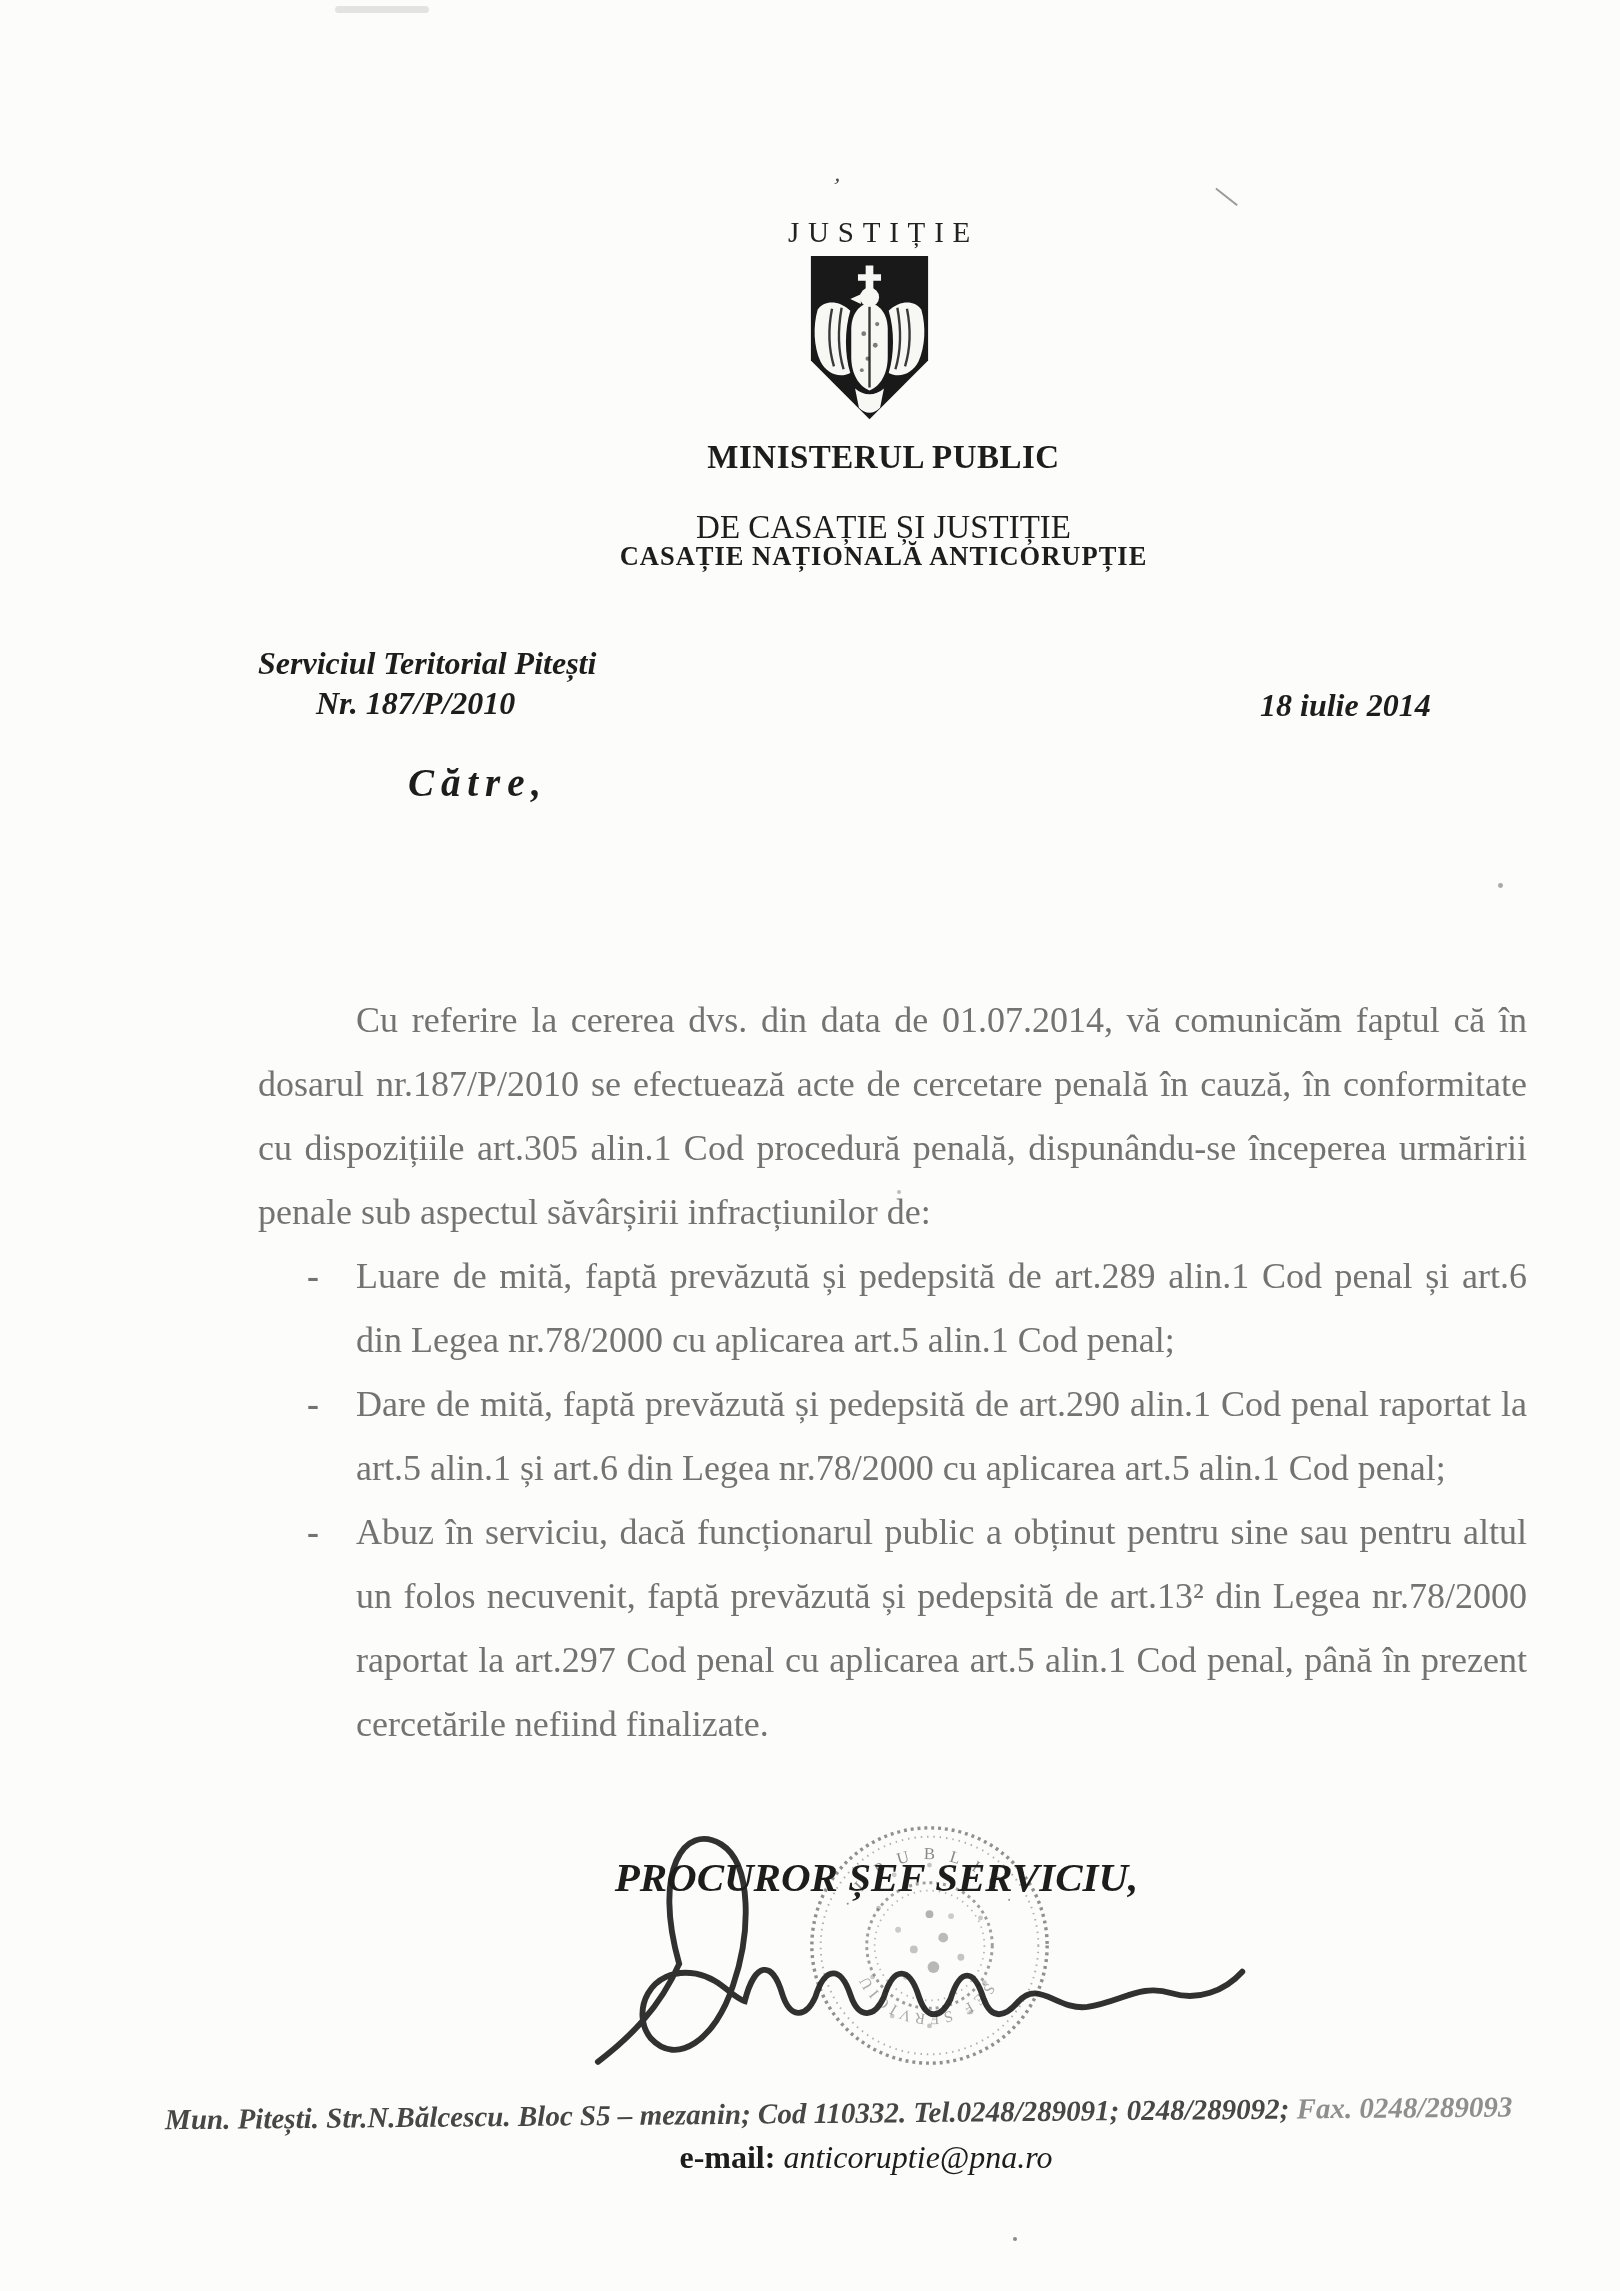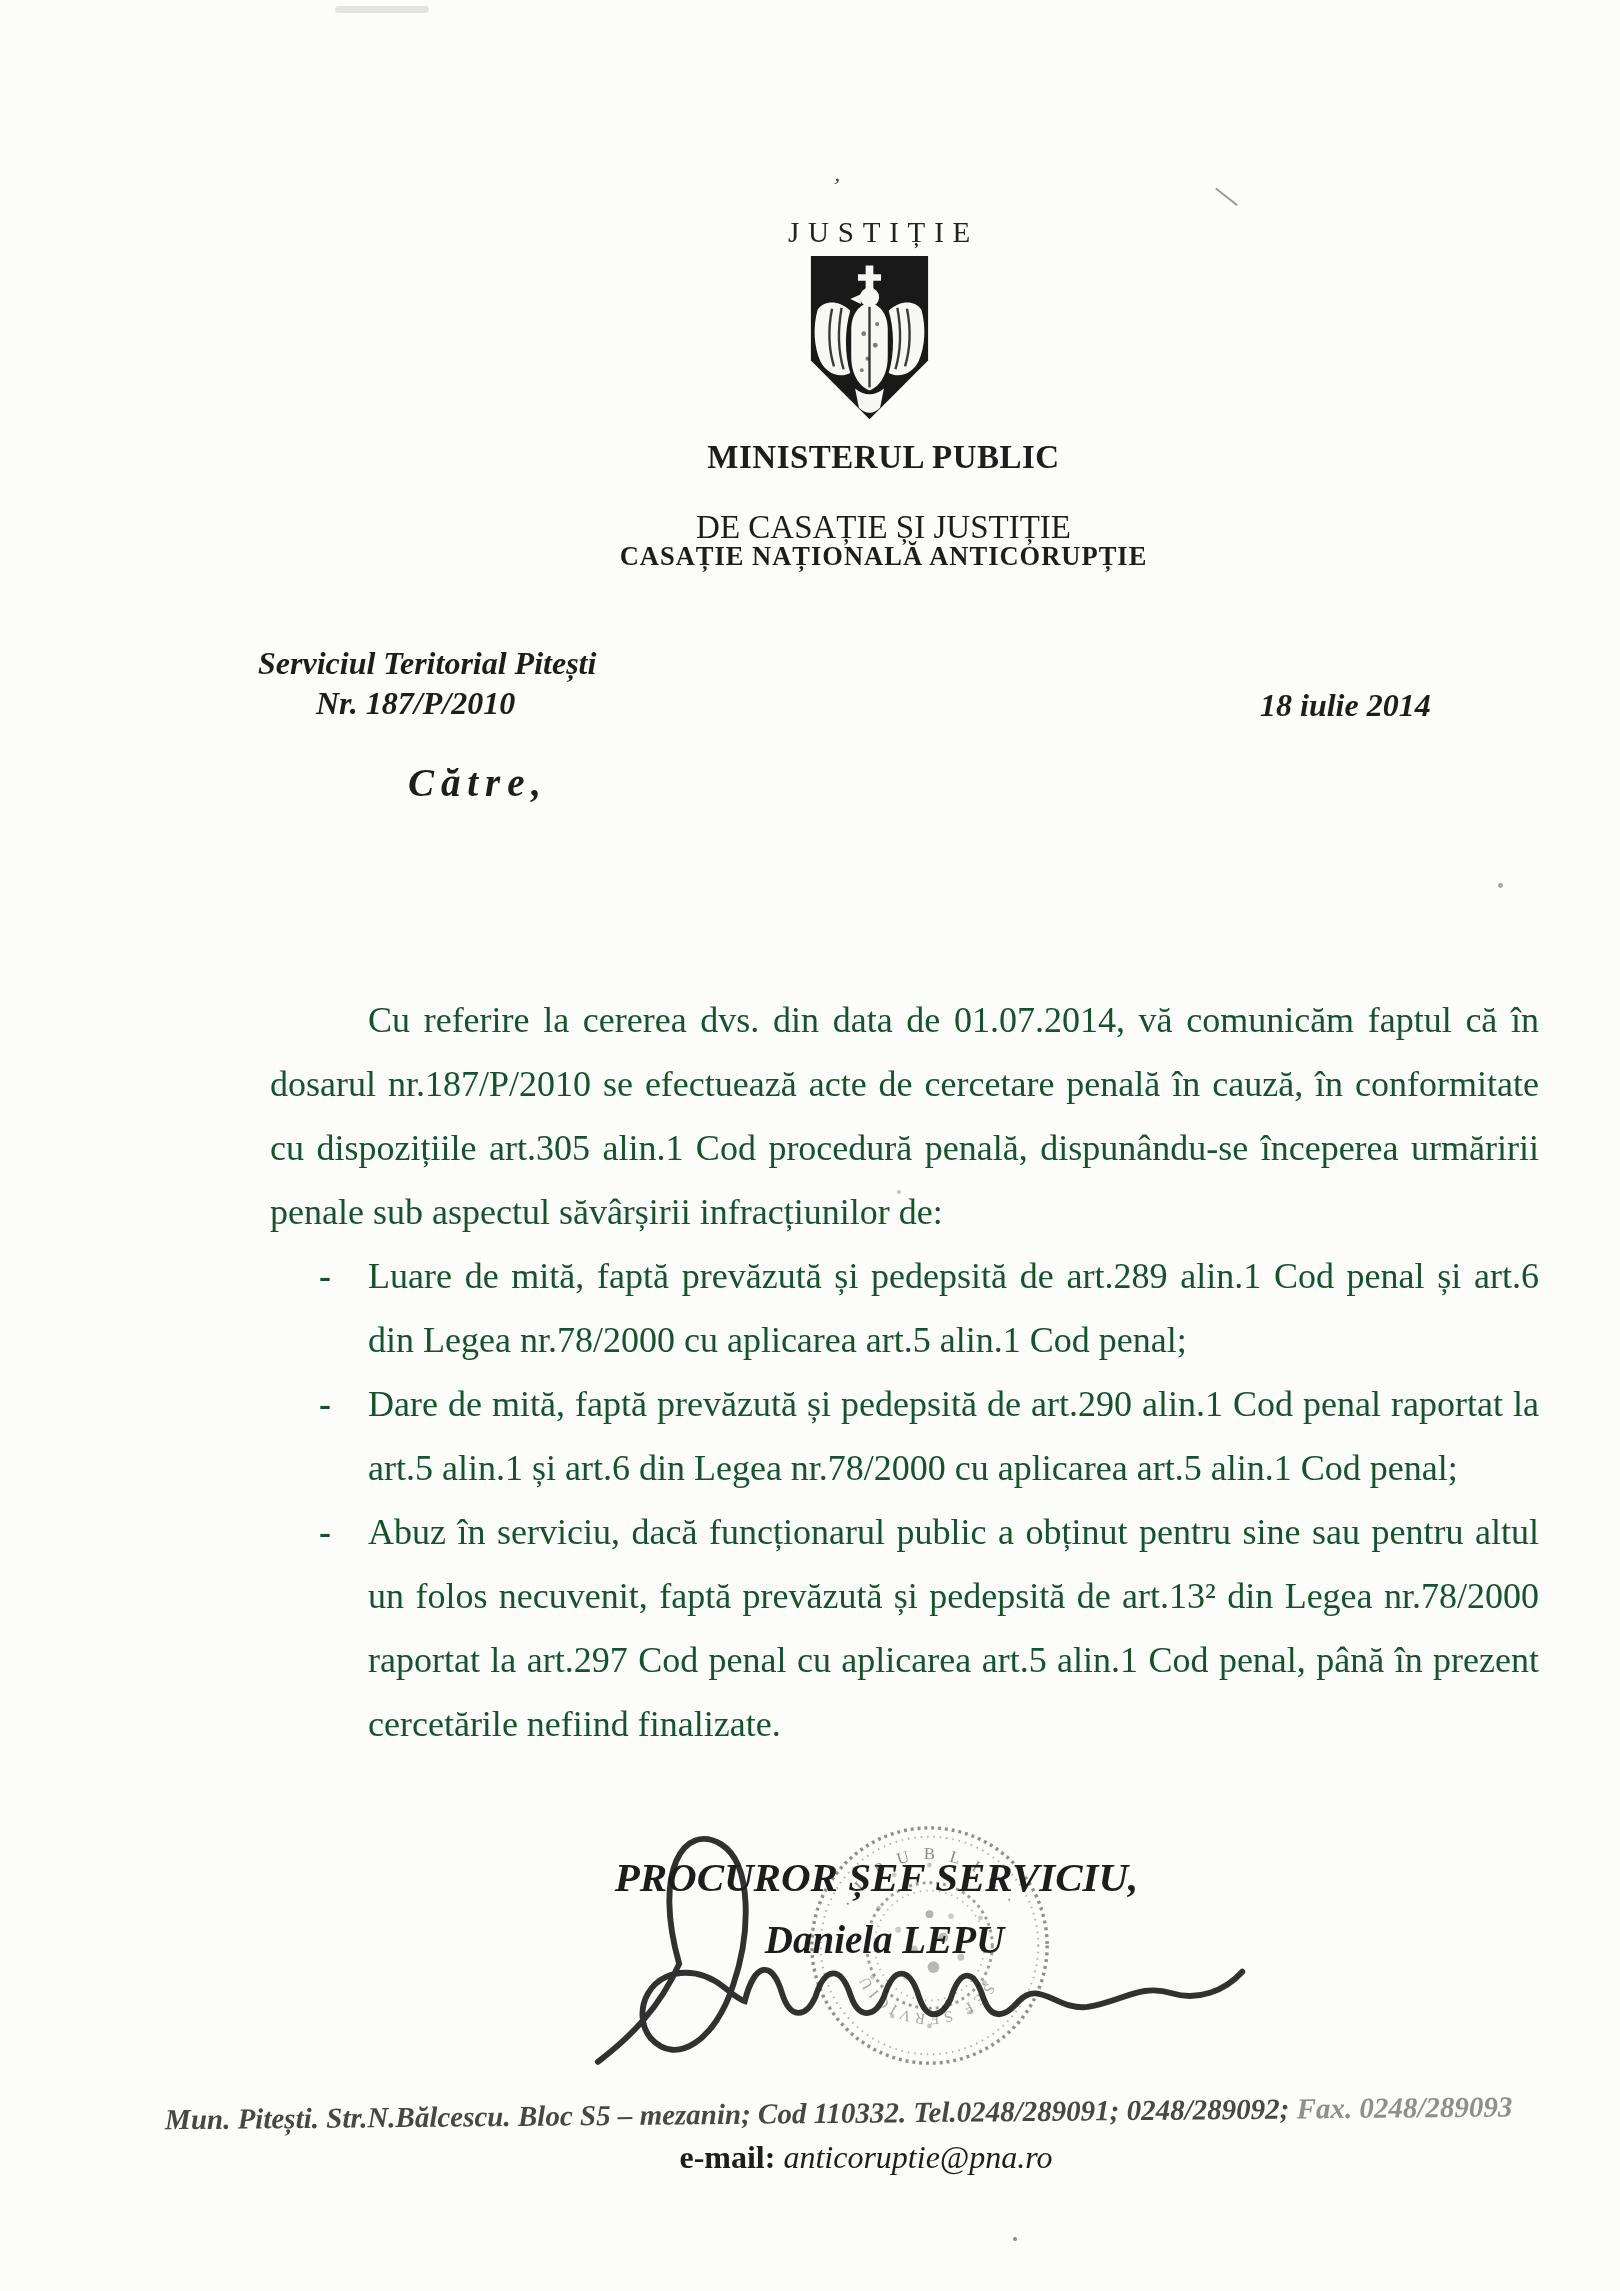--- a/index.html
+++ b/index.html
@@ -28,21 +28,21 @@
   .date{left:1260px;top:687px;}
   
   .salutation{left:408px;top:760px;font-weight:bold;font-style:italic;font-size:39px;letter-spacing:6.9px;}
   .recipient{left:118px;right:0;text-align:center;font-weight:bold;font-style:italic;white-space:nowrap;}
   .rname{top:845px;font-size:38px;}
   .raddr{top:892px;font-size:36px;}
   
   .body{
     left:258px;top:988px;width:1269px;
     font-size:36px;line-height:64px;
-    text-align:justify;color:#14532d;margin-left:12px;
+    text-align:justify;color:#737373;
   }
   .body p{margin:0;text-indent:98px;}
   .olist{margin:0;padding:0;list-style:none;}
   .olist li{position:relative;padding-left:98px;text-align:justify;}
   .olist .dash{position:absolute;left:49px;top:0;font-weight:bold;}
   
   .sig-title{left:133px;right:0;top:1853px;text-align:center;font-weight:bold;font-style:italic;font-size:41px;white-space:nowrap;}
   .sig-name{left:149px;right:0;top:1917px;text-align:center;font-weight:bold;font-style:italic;font-size:39px;white-space:nowrap;}
   .stamp{left:804px;top:1820px;width:251px;height:251px;opacity:.8;}
   .scribble{left:586px;top:1815px;width:676px;height:284px;}
@@ -189,21 +189,20 @@
                C 348 210, 362 208, 372 188
                C 382 156, 396 156, 406 188
                C 414 210, 428 206, 440 192
                C 462 166, 480 200, 512 196
                C 548 190, 566 172, 598 182
                C 624 190, 652 180, 670 160" fill="none" stroke="#1f1f1f" stroke-width="6" stroke-linecap="round" opacity=".92"></path>
     </svg>
   </div>
 
   <div class="abs sig-title">PROCUROR ȘEF SERVICIU,</div>
-  <div class="abs sig-name">Daniela LEPU</div>
 
   <div class="abs footer1">
     <span>Mun. Pitești. Str.N.Bălcescu. Bloc S5 – mezanin; Cod 110332. Tel.0248/289091; 0248/289092; </span><span class="fax">Fax. 0248/289093</span>
   </div>
   <div class="abs footer2">
     <span class="lbl">e-mail: </span><span class="mail">anticoruptie@pna.ro</span>
   </div>
 
   <div class="abs artifact a1">’</div>
   <div class="abs artifact a2"></div>

